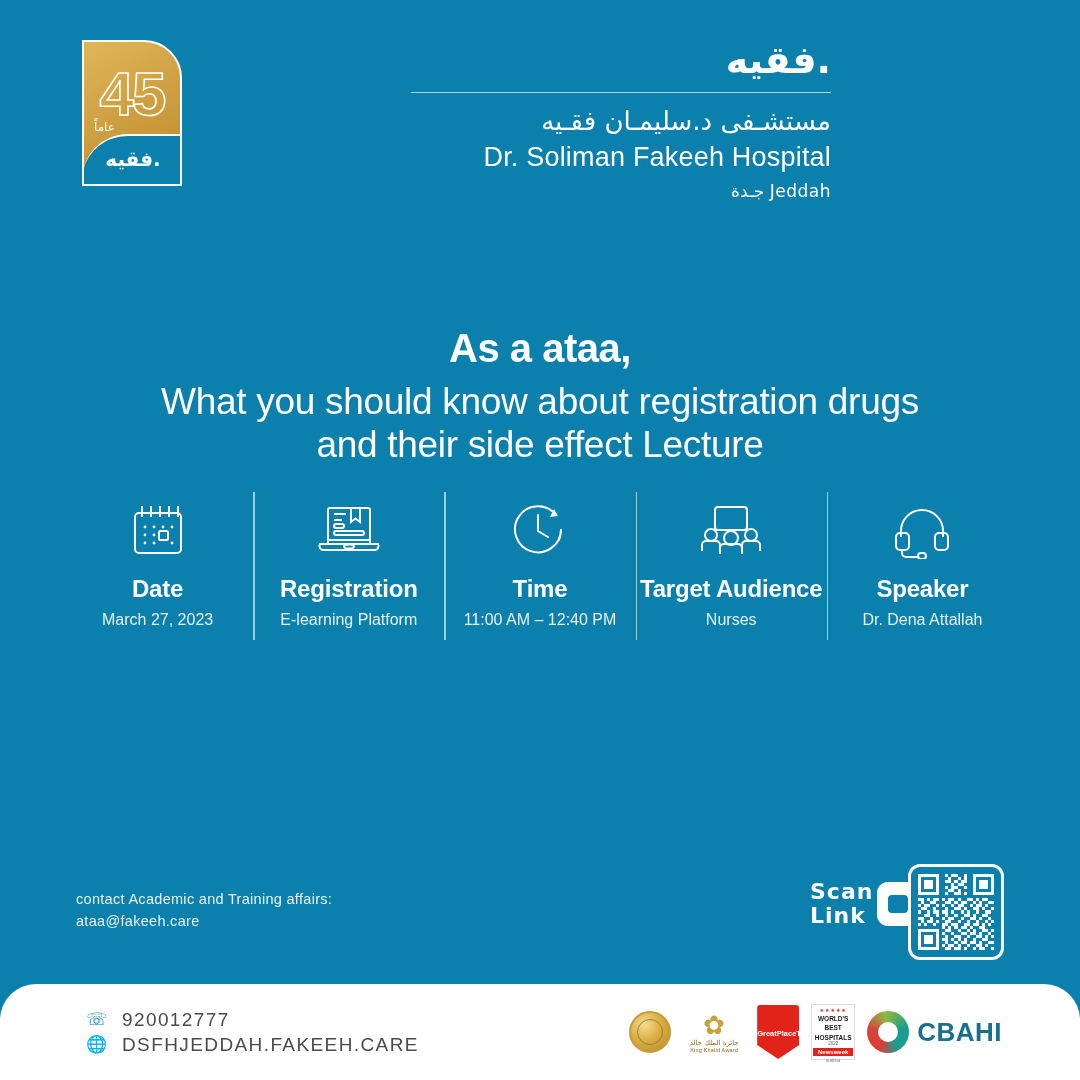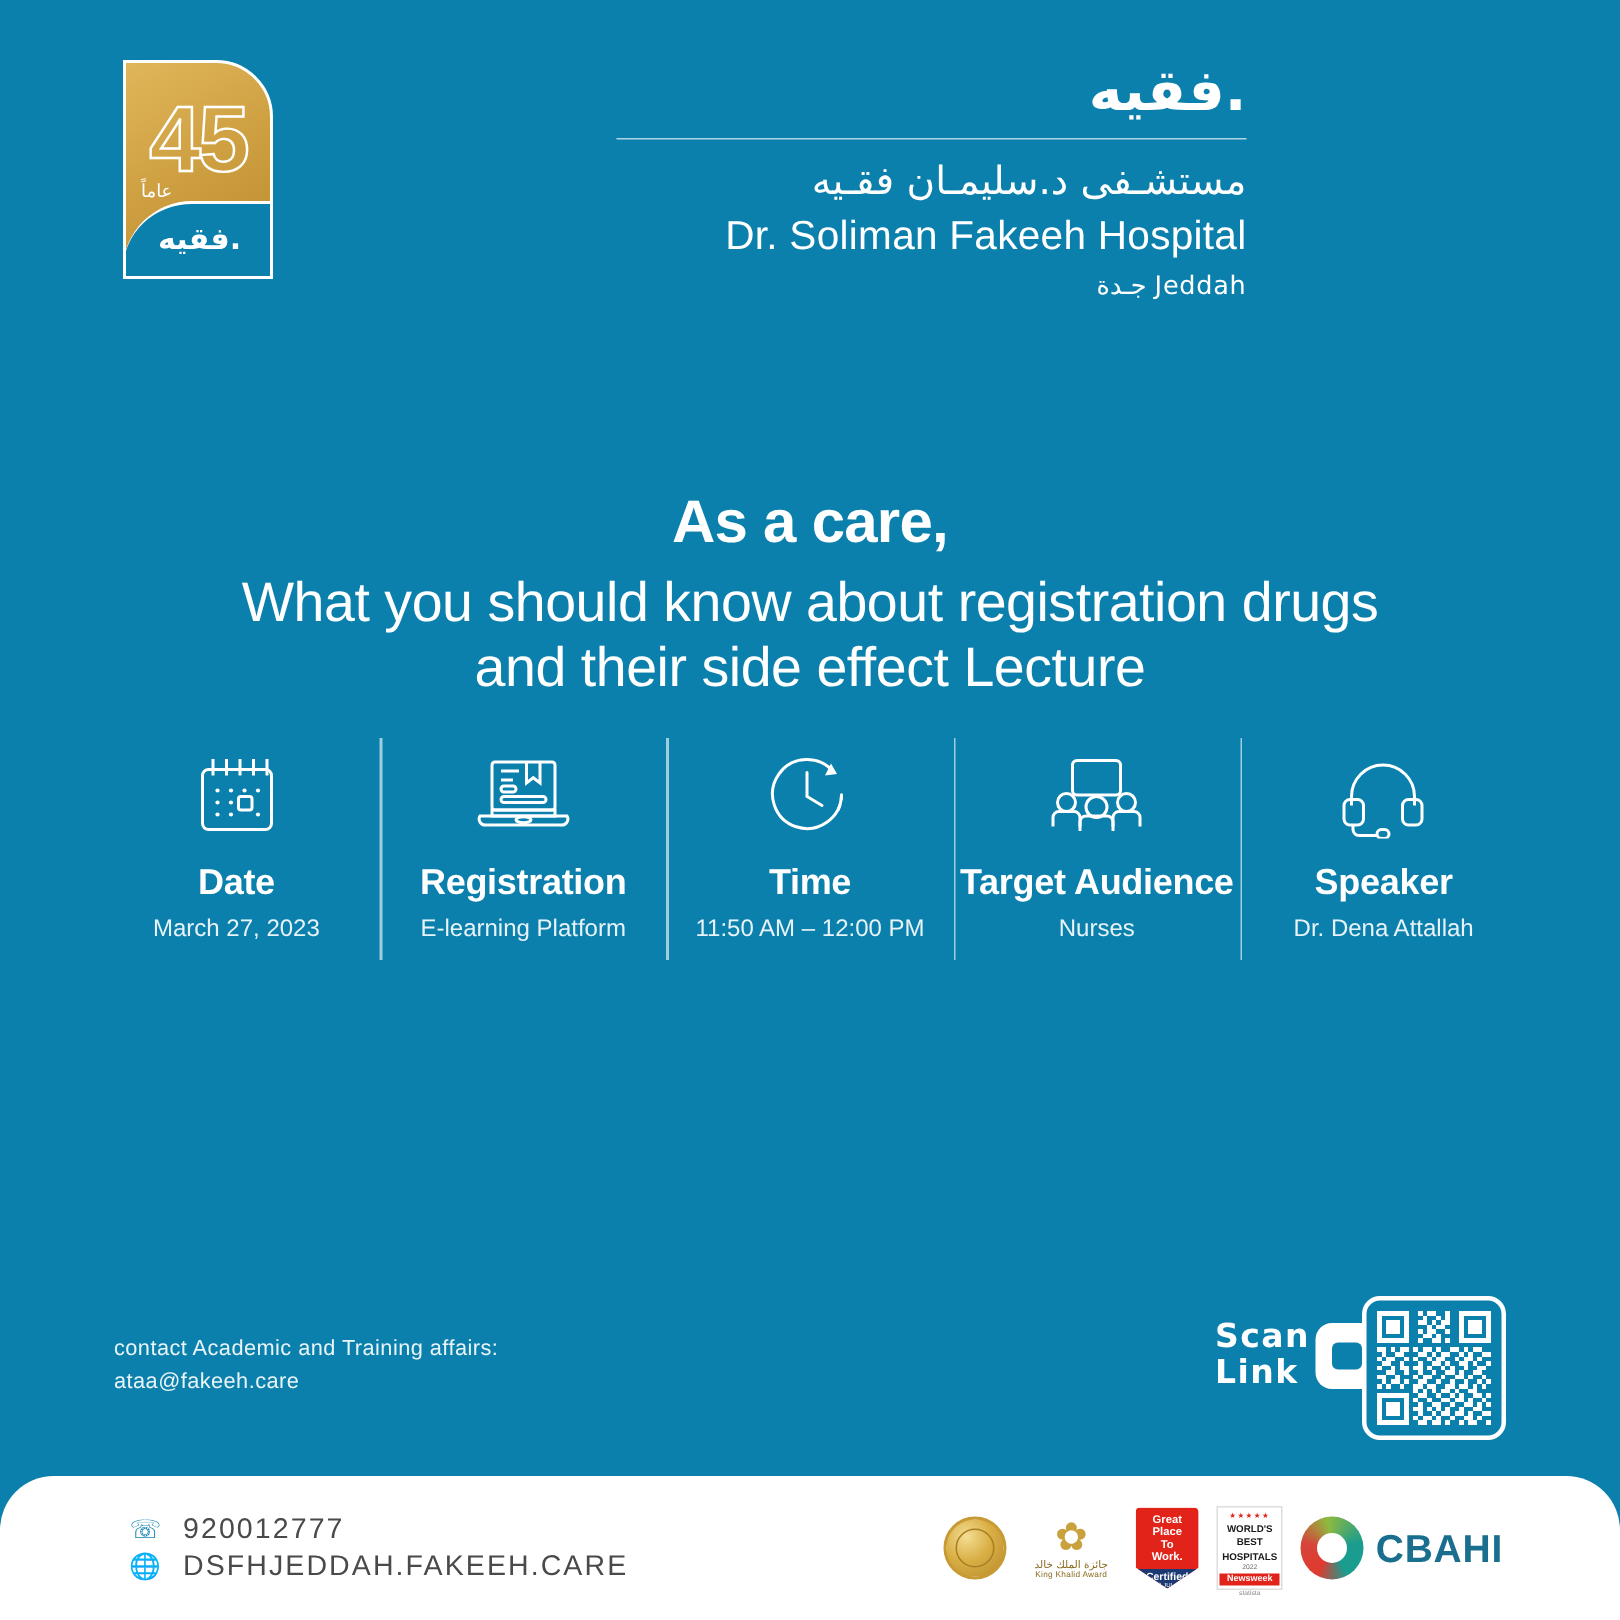--- a/index.html
+++ b/index.html
@@ -153,21 +153,21 @@
     border:1px solid #a87e22;
   }
   .b-kk { display:flex; flex-direction:column; align-items:center; width:62px; }
   .b-kk .mark { font-size:26px; color:#c9a23d; line-height:1; font-family:"DejaVu Sans",sans-serif; }
   .b-kk .ar { font-size:7px; color:#8a6a1f; font-family:"DejaVu Sans",sans-serif; margin-top:1px; }
   .b-kk .en { font-size:5.5px; color:#8a6a1f; letter-spacing:.2px; }
 
   .b-gptw {
     width:42px; height:54px; background:#e2231a; color:#fff;
     border-radius:3px 3px 0 0; position:relative;
-    display:flex; flex-direction:column; align-items:center; padding-top:4px;
+    display:flex; align-items:center; padding-top:4px;
     clip-path:polygon(0 0,100% 0,100% 74%,50% 100%,0 74%);
   }
   .b-gptw .t1 { font-size:7.5px; font-weight:700; line-height:1.12; text-align:center; }
   .b-gptw .cert {
     margin-top:3px; background:#1b3a73; width:100%; flex:1;
     display:flex; flex-direction:column; align-items:center; padding-top:2px;
   }
   .b-gptw .cert b { font-size:7px; }
   .b-gptw .cert i { font-size:4px; font-style:normal; line-height:1.1; }
 
@@ -209,21 +209,21 @@
     <div class="ar-logo">فقيه.</div>
     <div class="rule"></div>
     <div class="ar-name">مستشـفى د.سليمـان فقـيه</div>
     <div class="en-name">Dr. Soliman Fakeeh Hospital</div>
     <div class="city">جـدة Jeddah</div>
   </div>
 
 </div>
 
 <div id="title-block">
-  <div id="title-line1">As a care,</div>
+  <div id="title-line1">As a ataa,</div>
   <div id="title-line2" class="title-sub">What you should know about registration drugs</div>
   <div class="title-sub">and their side effect Lecture</div>
 </div>
 
 <div id="info-row">
 
   <div class="info-cell">
     <div class="icon-wrap">
       <svg width="56" height="54" viewBox="0 0 56 54" fill="none" stroke="#ffffff" stroke-width="2">
         <rect x="5" y="9" width="46" height="40" rx="4"></rect>
@@ -270,21 +270,21 @@
   <div class="info-cell">
     <div class="icon-wrap">
       <svg width="60" height="56" viewBox="0 0 60 56" fill="none" stroke="#ffffff" stroke-width="2" stroke-linecap="round">
         <path d="M46 12 A23 23 0 1 0 51 27"></path>
         <path d="M51 27 A23 23 0 0 1 47 40" stroke-dasharray="3 4"></path>
         <path d="M44 6 l4 7 l-8 1 z" fill="#ffffff" stroke="none"></path>
         <path d="M28 12 v16 l10 6"></path>
       </svg>
     </div>
     <div class="info-label">Time</div>
-    <div class="info-value">11:50 AM – 12:00 PM</div>
+    <div class="info-value">11:00 AM – 12:40 PM</div>
   </div>
 
   <div class="info-cell">
     <div class="icon-wrap">
       <svg width="66" height="54" viewBox="0 0 66 54" fill="none" stroke="#ffffff" stroke-width="2">
         <rect x="17" y="3" width="32" height="23" rx="3"></rect>
         <circle cx="13" cy="31" r="6"></circle>
         <path d="M4 47 v-6 a4 4 0 0 1 4 -4 h10 a4 4 0 0 1 4 4 v6"></path>
         <circle cx="53" cy="31" r="6"></circle>
         <path d="M44 47 v-6 a4 4 0 0 1 4 -4 h10 a4 4 0 0 1 4 4 v6"></path>

